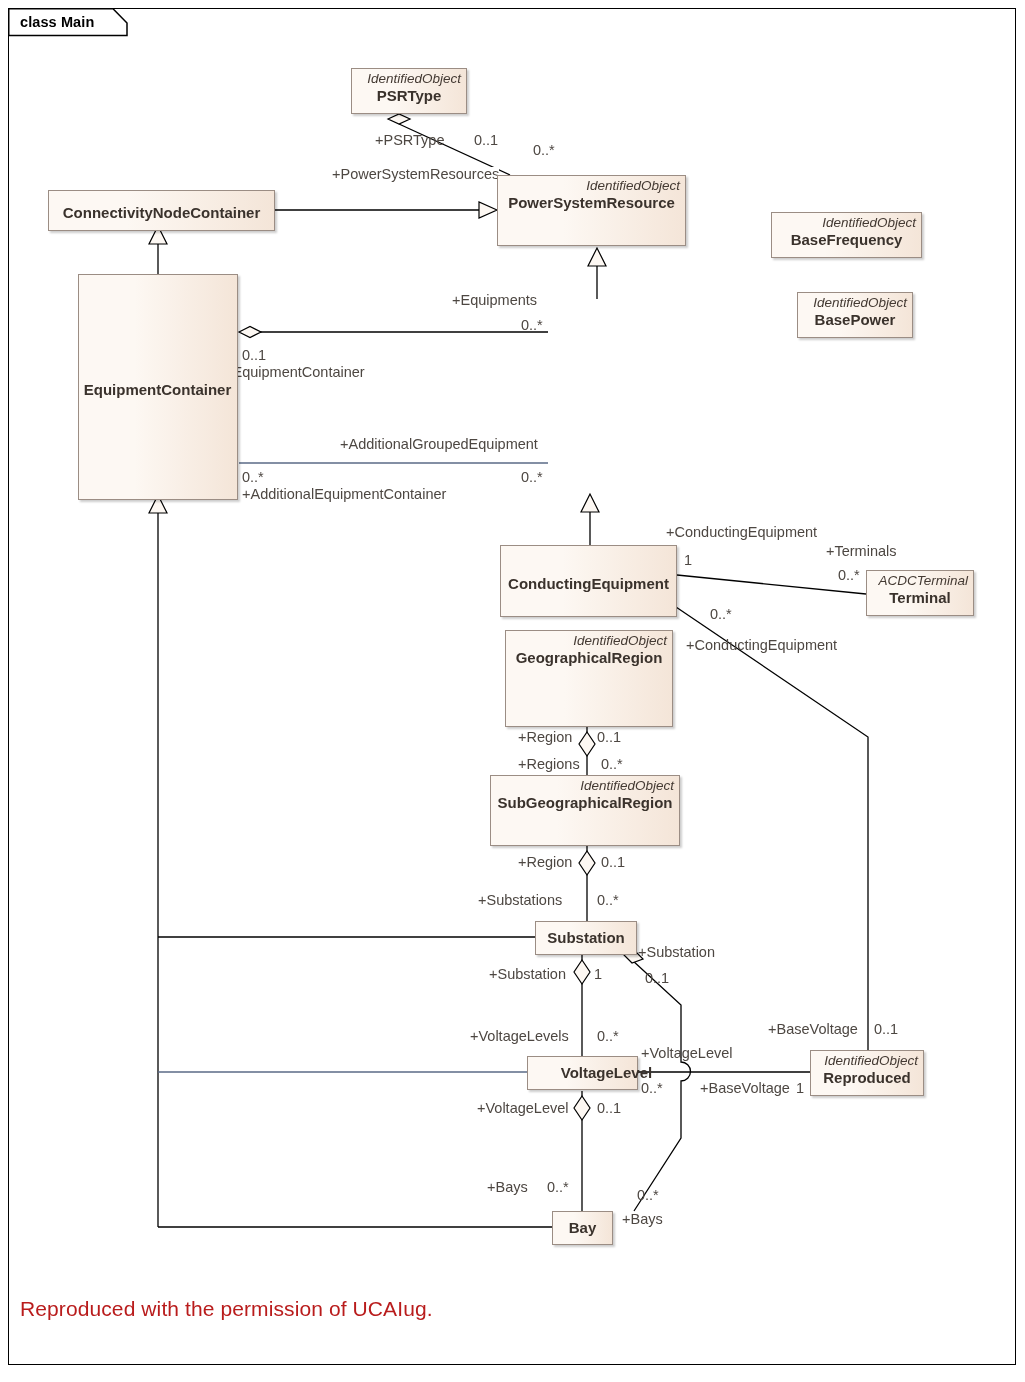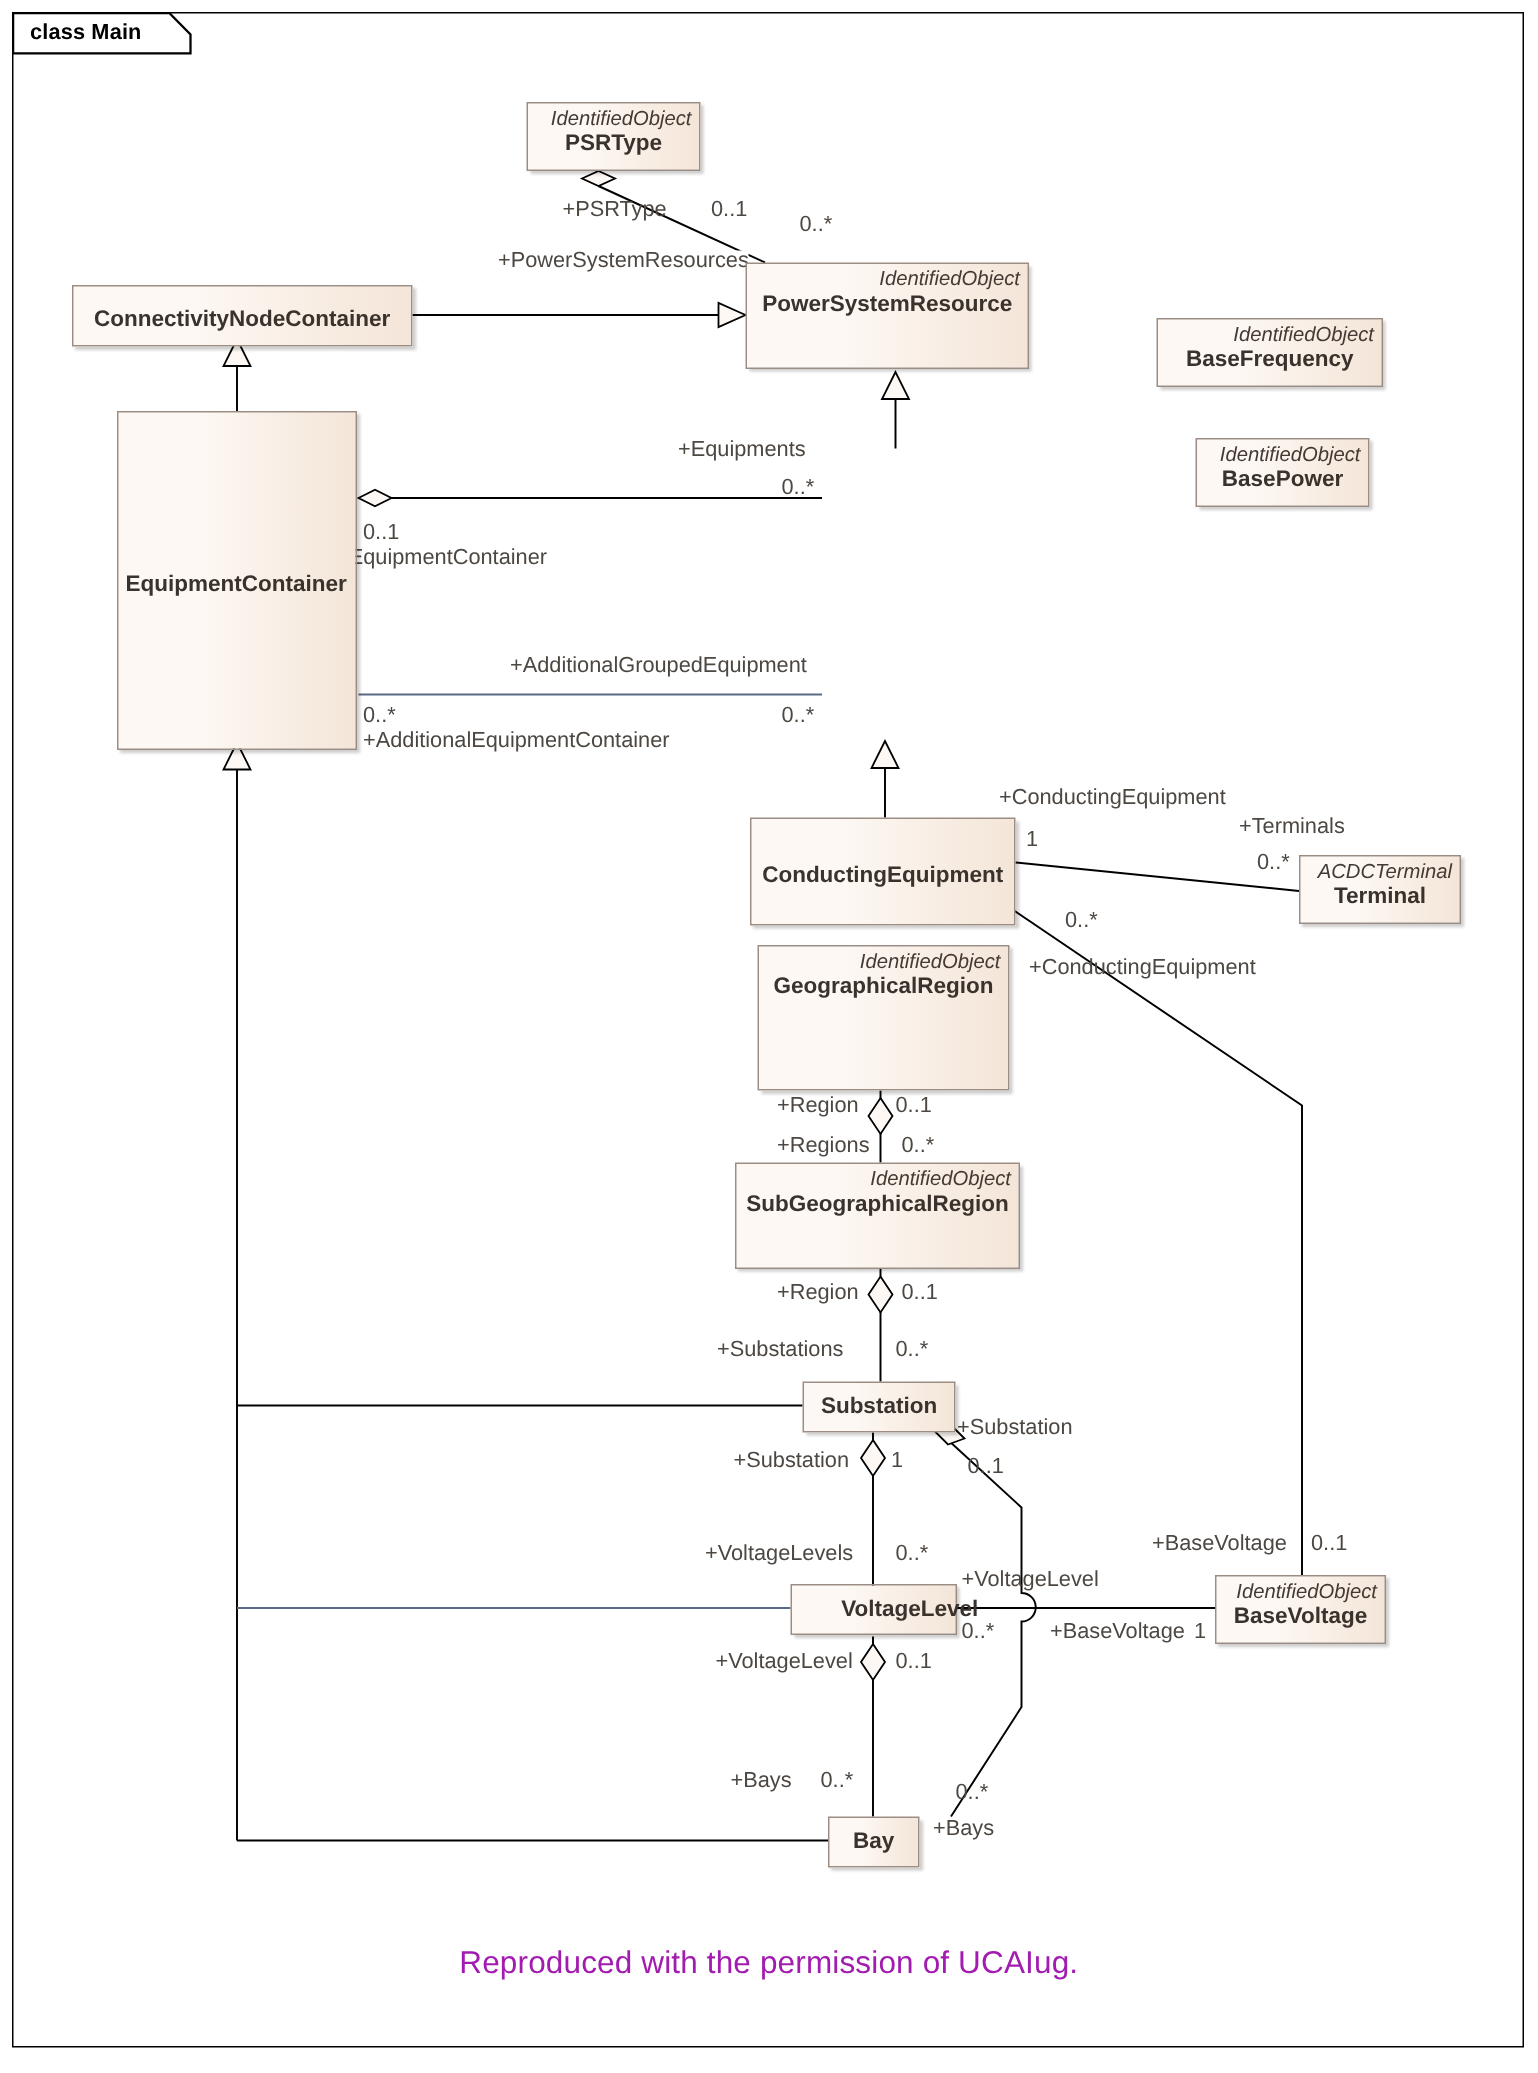--- a/index.html
+++ b/index.html
@@ -71,24 +71,24 @@
     white-space:nowrap;
     line-height:1;
     z-index:3;
     background:transparent;
   }
   #lines{position:absolute;left:0;top:0;z-index:2;}
   #caption{
     position:absolute;
     left:0;right:0;
     top:1297px;
-    text-align:center;
     font-size:21px;
-    color:#a21caf;
+    color:#b91c1c;
     letter-spacing:.1px;
+    padding-left:20px;
   }
 </style>
 </head>
 <body>
 
 <div id="canvas">
 
   <svg id="frame-tab-svg" width="120" height="30">
     <path d="M0.75,0.75 L105,0.75 L119,15 L119,27.5 L0.75,27.5 Z" fill="#ffffff" stroke="#000000" stroke-width="1.5"></path>
   </svg>
@@ -206,21 +206,21 @@
   <div class="cls centered" style="left:535px;top:921px;width:102px;height:34px;">
     <span class="nm">Substation</span>
   </div>
 
   <div class="cls centered" style="left:527px;top:1056px;width:111px;height:34px;padding-left:48px;">
     <span class="nm">VoltageLevel</span>
   </div>
 
   <div class="cls" style="left:810px;top:1050px;width:114px;height:46px;">
     <span class="stereo">IdentifiedObject</span>
-    <span class="nm">BaseVoltage</span>
+    <span class="nm">Reproduced</span>
   </div>
 
   <div class="cls centered" style="left:552px;top:1211px;width:61px;height:34px;">
     <span class="nm">Bay</span>
   </div>
 
   <div class="lbl" style="left:375px;top:133px;">+PSRType</div>
   <div class="lbl" style="left:474px;top:133px;">0..1</div>
   <div class="lbl" style="left:533px;top:143px;">0..*</div>
   <div class="lbl" style="left:332px;top:167px;background:#fff;">+PowerSystemResources</div>

